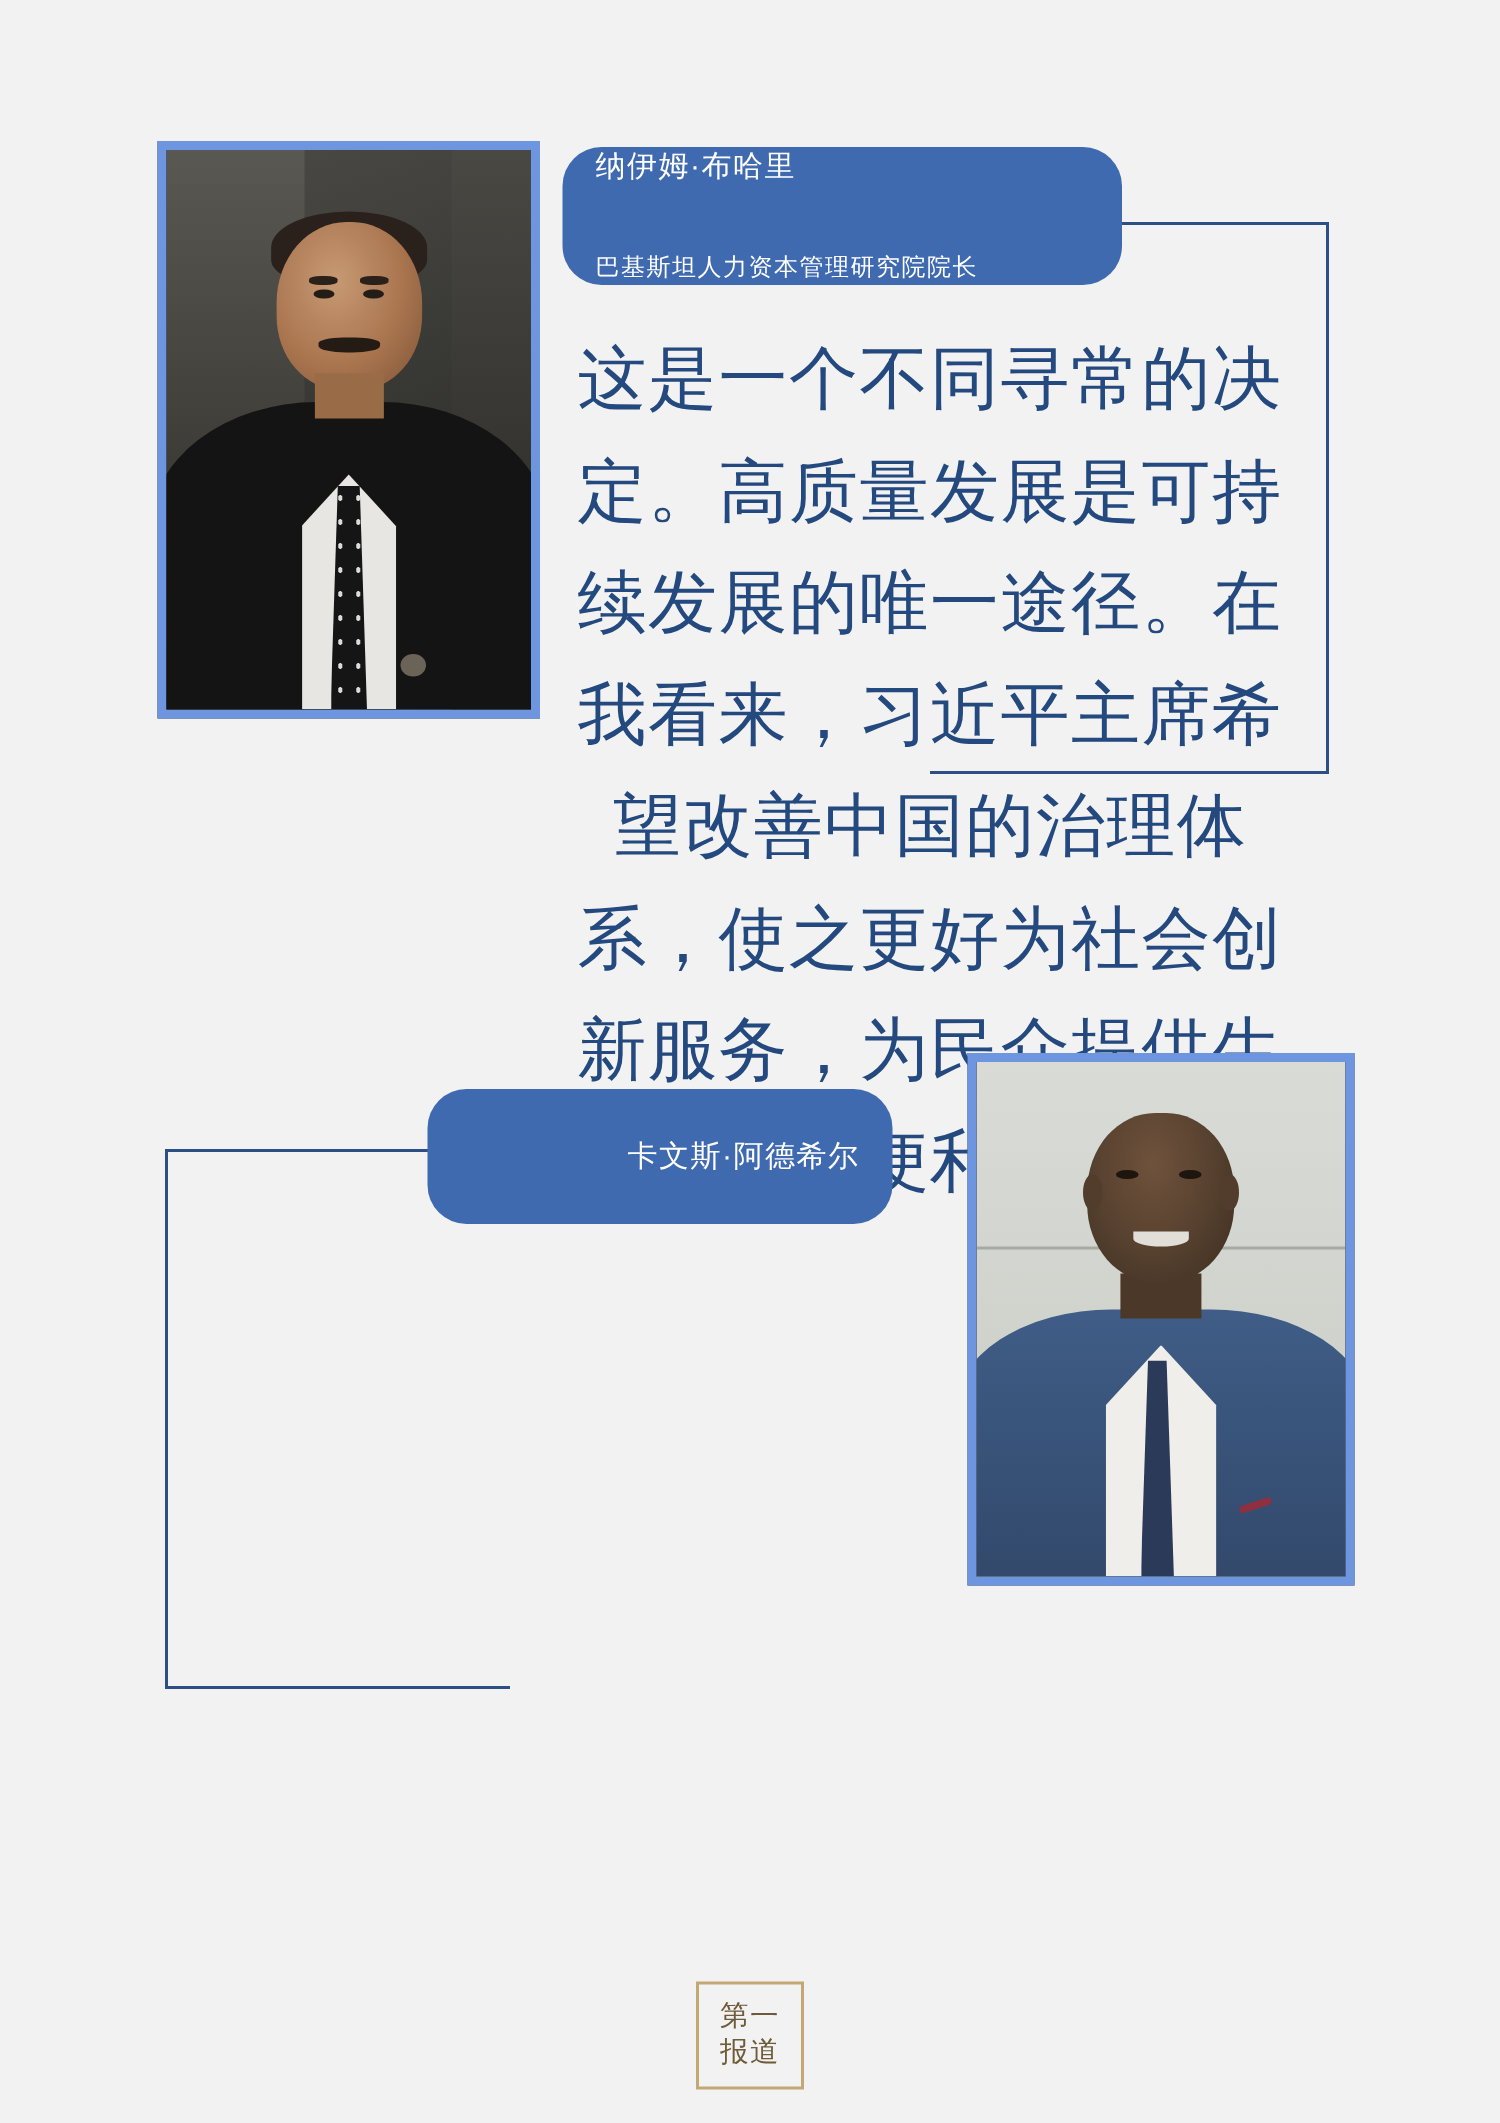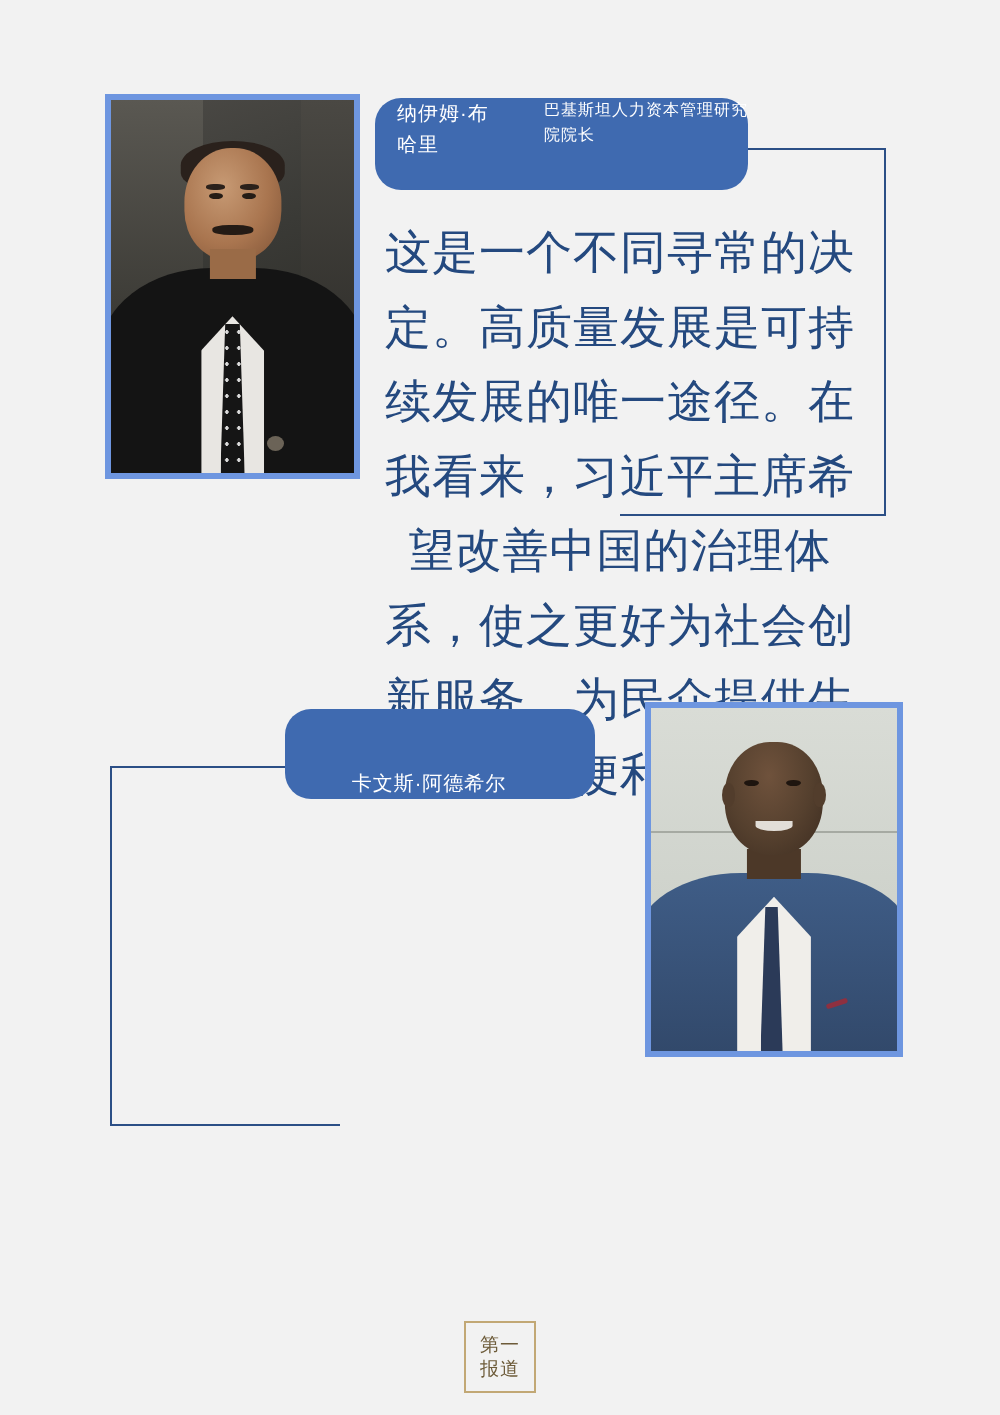--- a/index.html
+++ b/index.html
@@ -266,21 +266,21 @@
   }
 
   
   .plaque {
     position: absolute;
     background: #3f6ab0;
     color: #ffffff;
     border-radius: 26px;
     box-sizing: border-box;
     display: flex;
-    flex-direction: row;
+    flex-direction: column;
     justify-content: center;
     font-family: "Liberation Sans", "DejaVu Sans", sans-serif;
     gap: 40px;
   }
   .plaque .nm {
     font-size: 20px;
     line-height: 1.55;
     letter-spacing: 1px;
   }
   .plaque .ttl {
@@ -387,21 +387,21 @@
       <div class="p2-ear-r"></div>
       <div class="p2-eye-l"></div>
       <div class="p2-eye-r"></div>
       <div class="p2-mouth"></div>
       <div class="p2-shirt"></div>
       <div class="p2-tie"></div>
       <div class="p2-pocket"></div>
     </div>
   </div>
 
-  <div class="plaque" style="left:285px;top:19px;width:310px;height:90px;padding:0 22px 0 0;text-align:right;align-items:flex-end;">
+  <div class="plaque" style="left:285px;top:36px;width:310px;height:90px;padding:0 22px 0 0;text-align:right;align-items:flex-end;">
     <div class="nm">卡文斯·阿德希尔</div>
   </div>
 
 </div>
 
 <div class="footer-logo">
   <span>第一</span>
   <span>报道</span>
 </div>
 

